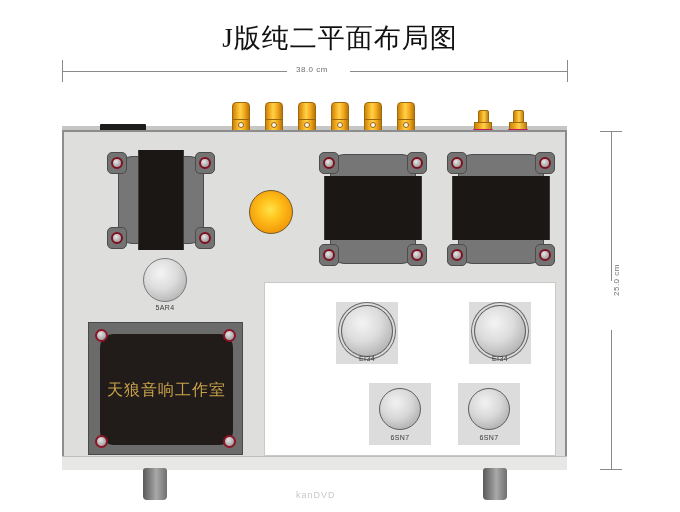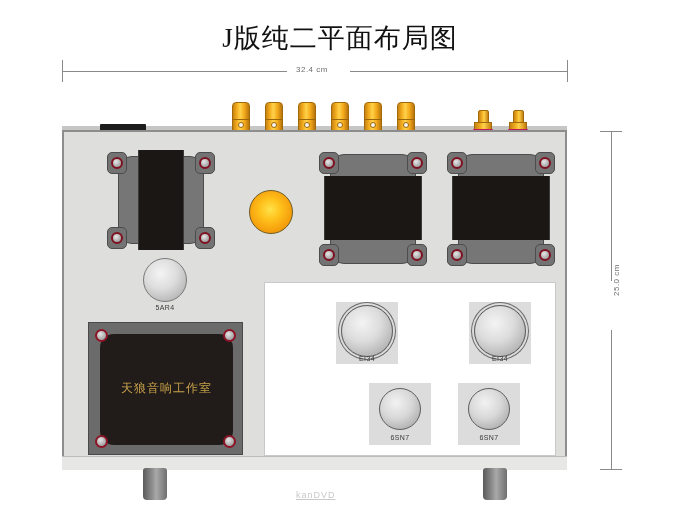--- a/index.html
+++ b/index.html
@@ -329,21 +329,21 @@
     border-radius: 14px;
     box-sizing: border-box;
   }
   #brand-text {
     position: absolute;
     left: 0;
     top: 46px;
     width: 133px;
     text-align: center;
     font-family: "Liberation Serif", "DejaVu Serif", serif;
-    font-size: 12px;
+    font-size: 16px;
     color: #c8a14a;
     letter-spacing: 1px;
     white-space: nowrap;
   }
   .plate-screw {
     position: absolute;
     width: 13px;
     height: 13px;
     border-radius: 50%;
     background: radial-gradient(circle at 38% 34%, #e4e4e4 0%, #b6b6b6 50%, #8c8c8c 100%);
@@ -353,21 +353,20 @@
 
   
   #watermark-center {
     position: absolute;
     left: 296px;
     top: 490px;
     font-size: 9px;
     color: #c9c9c9;
     letter-spacing: 1px;
     white-space: nowrap;
-    text-decoration: underline;
   }
   #watermark-logo {
     position: absolute;
     left: 600px;
     top: 484px;
     width: 74px;
     height: 24px;
     background: #e9eef2;
     border: 1px solid #c4d0d8;
     box-sizing: border-box;
@@ -398,21 +397,21 @@
 <body>
 
 <div id="stage">
 
   <div id="title">J版纯二平面布局图</div>
 
   <div class="dim-tick" style="left:62px; top:60px; height:22px;"></div>
   <div class="dim-tick" style="left:567px; top:60px; height:22px;"></div>
   <div class="dim-line-h" style="left:62px; top:71px; width:225px;"></div>
   <div class="dim-line-h" style="left:350px; top:71px; width:217px;"></div>
-  <div class="dim-label" id="dim-width-label">32.4 cm</div>
+  <div class="dim-label" id="dim-width-label">38.0 cm</div>
 
   <div class="dim-tick-h" style="left:600px; top:131px; width:22px;"></div>
   <div class="dim-tick-h" style="left:600px; top:469px; width:22px;"></div>
   <div class="dim-line-v" style="left:611px; top:131px; height:150px;"></div>
   <div class="dim-line-v" style="left:611px; top:330px; height:139px;"></div>
   <div class="dim-label" id="dim-height-label">25.0 cm</div>
 
   <div id="rear-lip"></div>
   <div id="power-inlet"></div>
 

